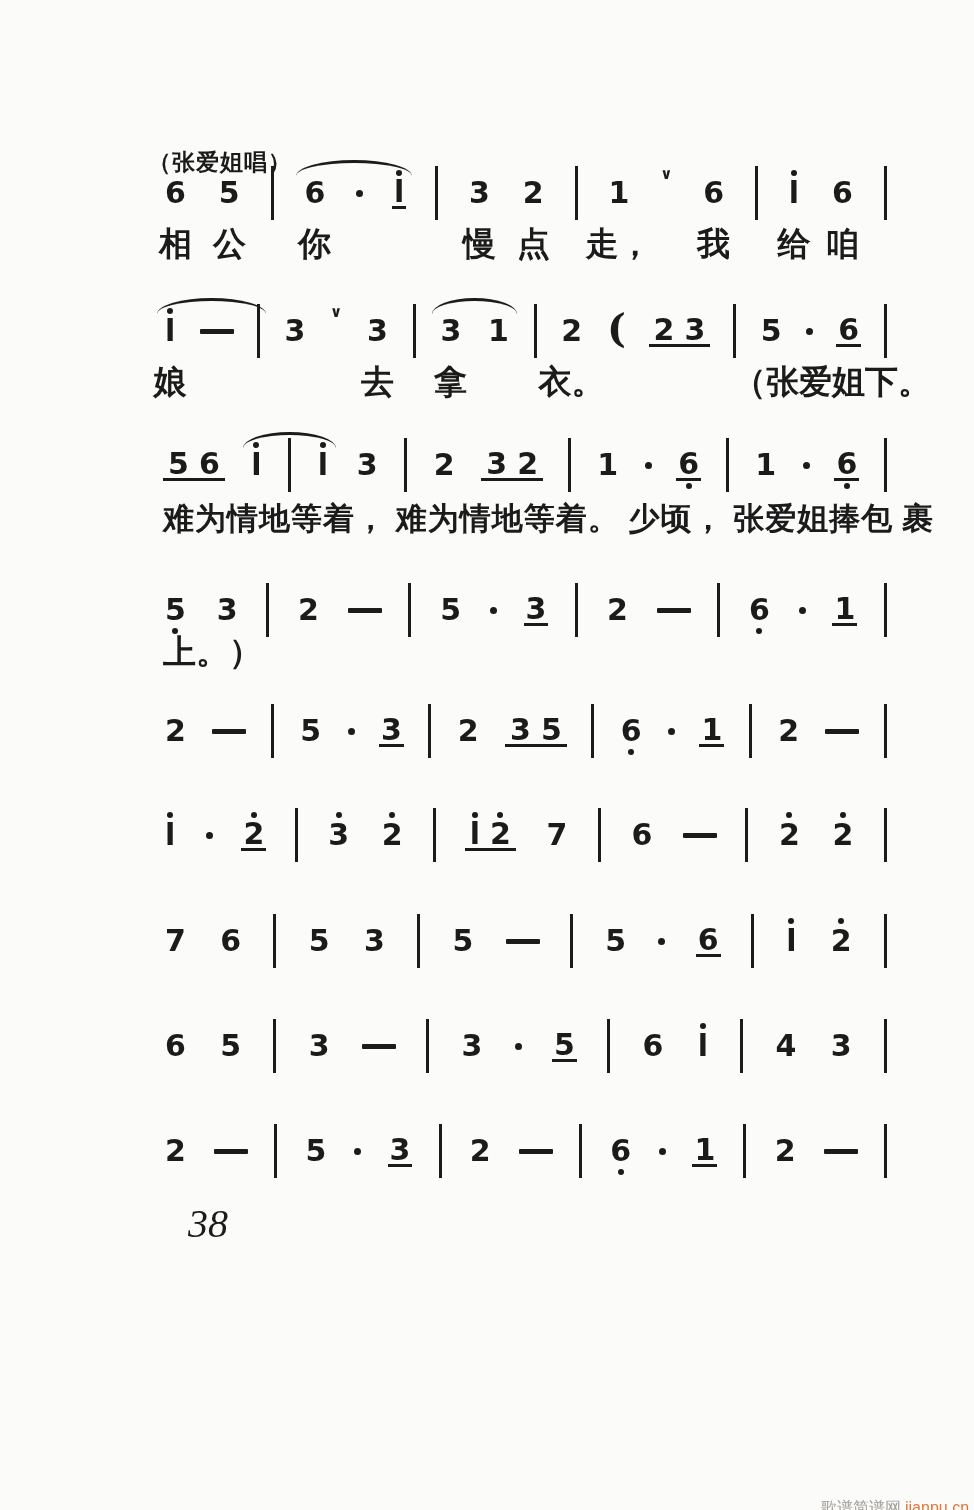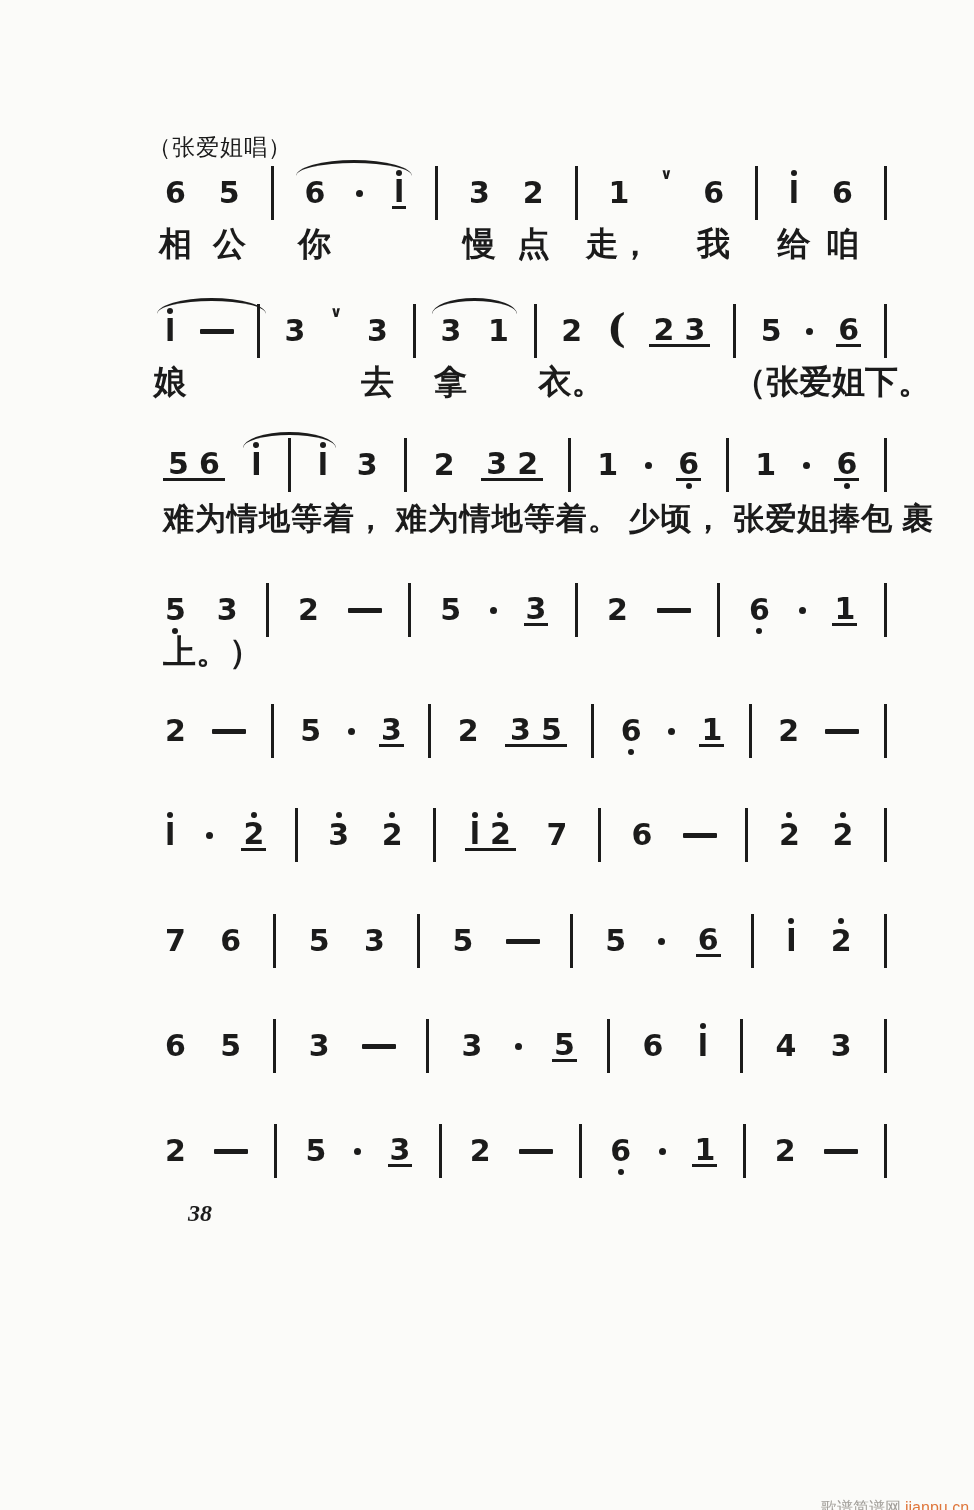--- a/index.html
+++ b/index.html
@@ -12,23 +12,23 @@
     background:var(--paper);
     color:var(--ink);
     font-family:"Liberation Sans",sans-serif;
     position:relative;
     overflow:hidden;
   }
   .page{position:absolute;inset:0;}
 
   
   .header{
-    position:absolute;left:148px;top:132px;
+    position:absolute;left:148px;top:147px;
     font-family:"Liberation Serif",serif;
-    font-weight:normal;font-size:23px;letter-spacing:1px;white-space:nowrap;
+    font-weight:bold;font-size:23px;letter-spacing:1px;white-space:nowrap;
   }
 
   
   .music-line{
     position:absolute;left:163px;width:724px;height:56px;
     display:flex;justify-content:space-between;align-items:center;
   }
   .line-0{top:165px}.line-1{top:303px}.line-2{top:437px}
   .line-3{top:582px}.line-4{top:703px}.line-5{top:807px}
   .line-6{top:913px}.line-7{top:1018px}.line-8{top:1123px}
@@ -73,21 +73,21 @@
   }
   .slur{
     position:absolute;top:-5px;height:16px;
     border-top:3px solid var(--ink);
     border-radius:50% 50% 0 0 / 100% 100% 0 0;
   }
 
   
   .pagenum{
     position:absolute;left:188px;top:1200px;
-    font-family:"Liberation Serif",serif;font-style:italic;font-weight:bold;font-size:24px;
+    font-family:"Liberation Serif",serif;font-style:italic;font-weight:normal;font-size:40px;
   }
 
   
   .watermark{position:absolute;left:821px;top:1482px;font-size:16px;white-space:nowrap;margin-top:16px;}
   .wm-site{color:#a3a09b;}
   .wm-url{color:#df763c;margin-left:4px;}
 </style>
 </head>
 <body>
 

